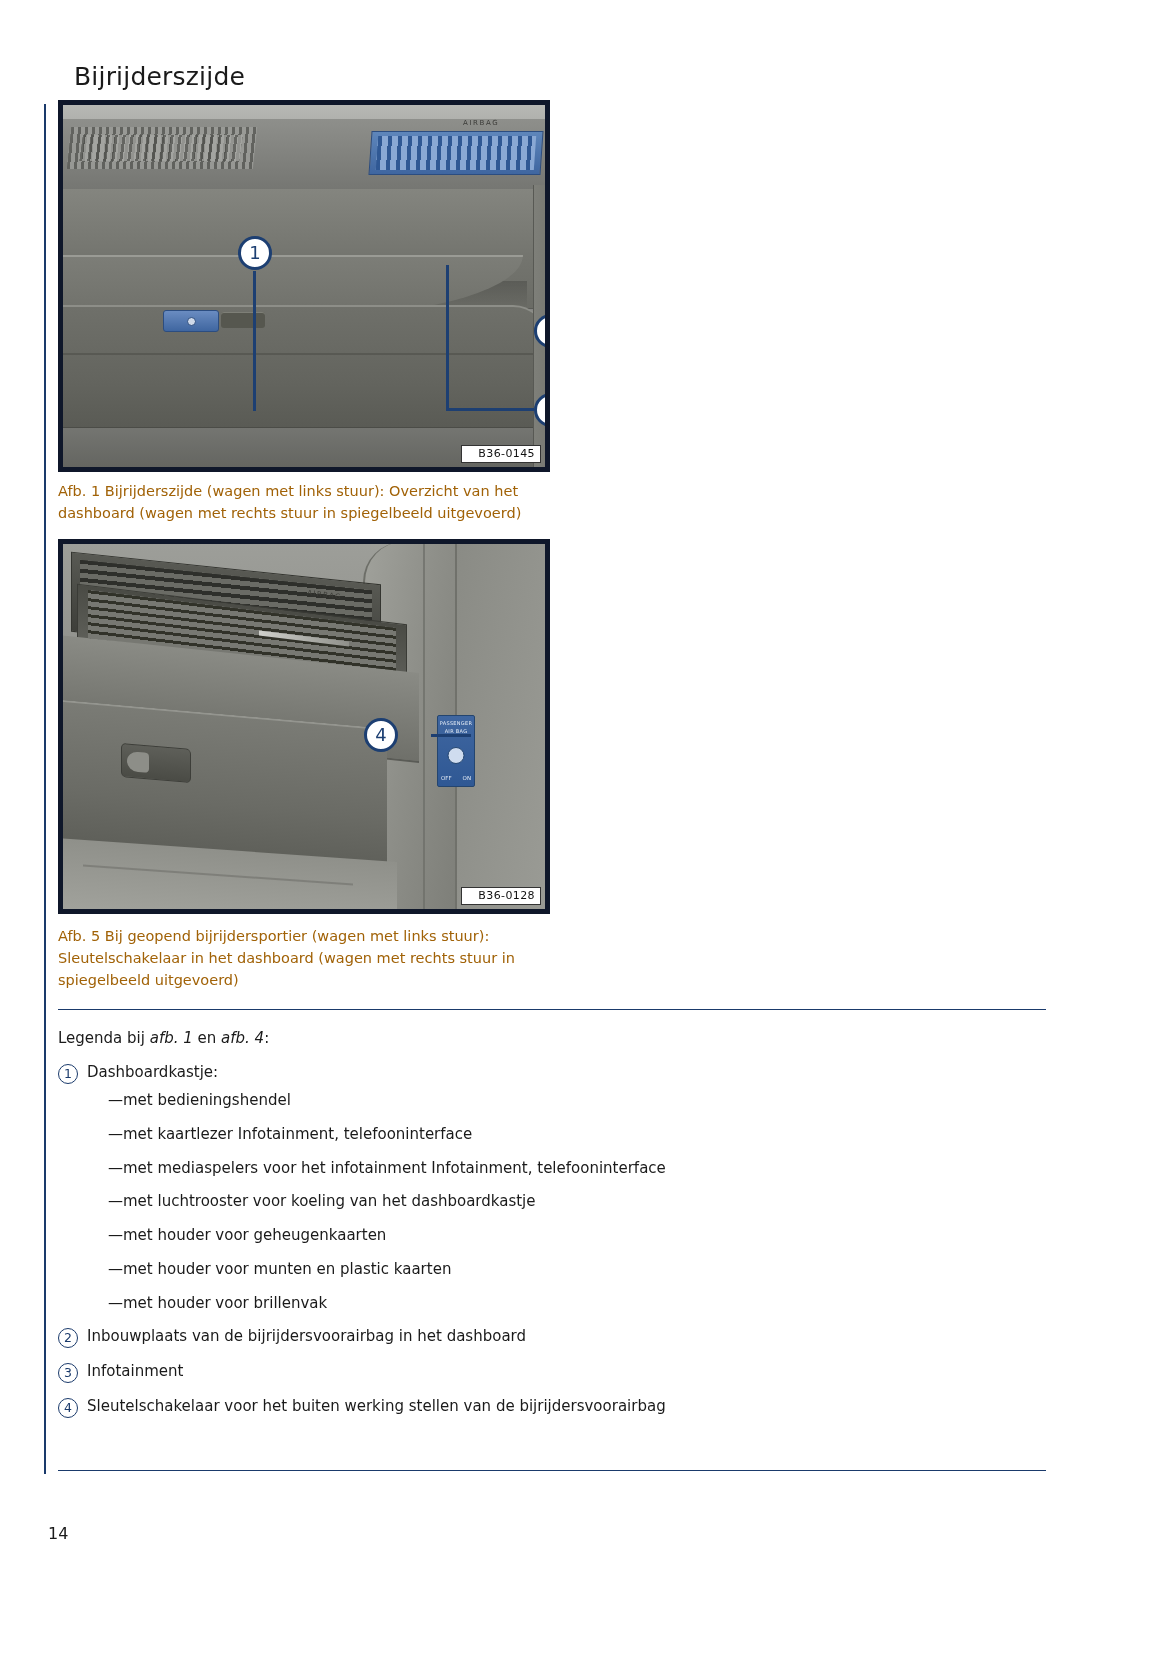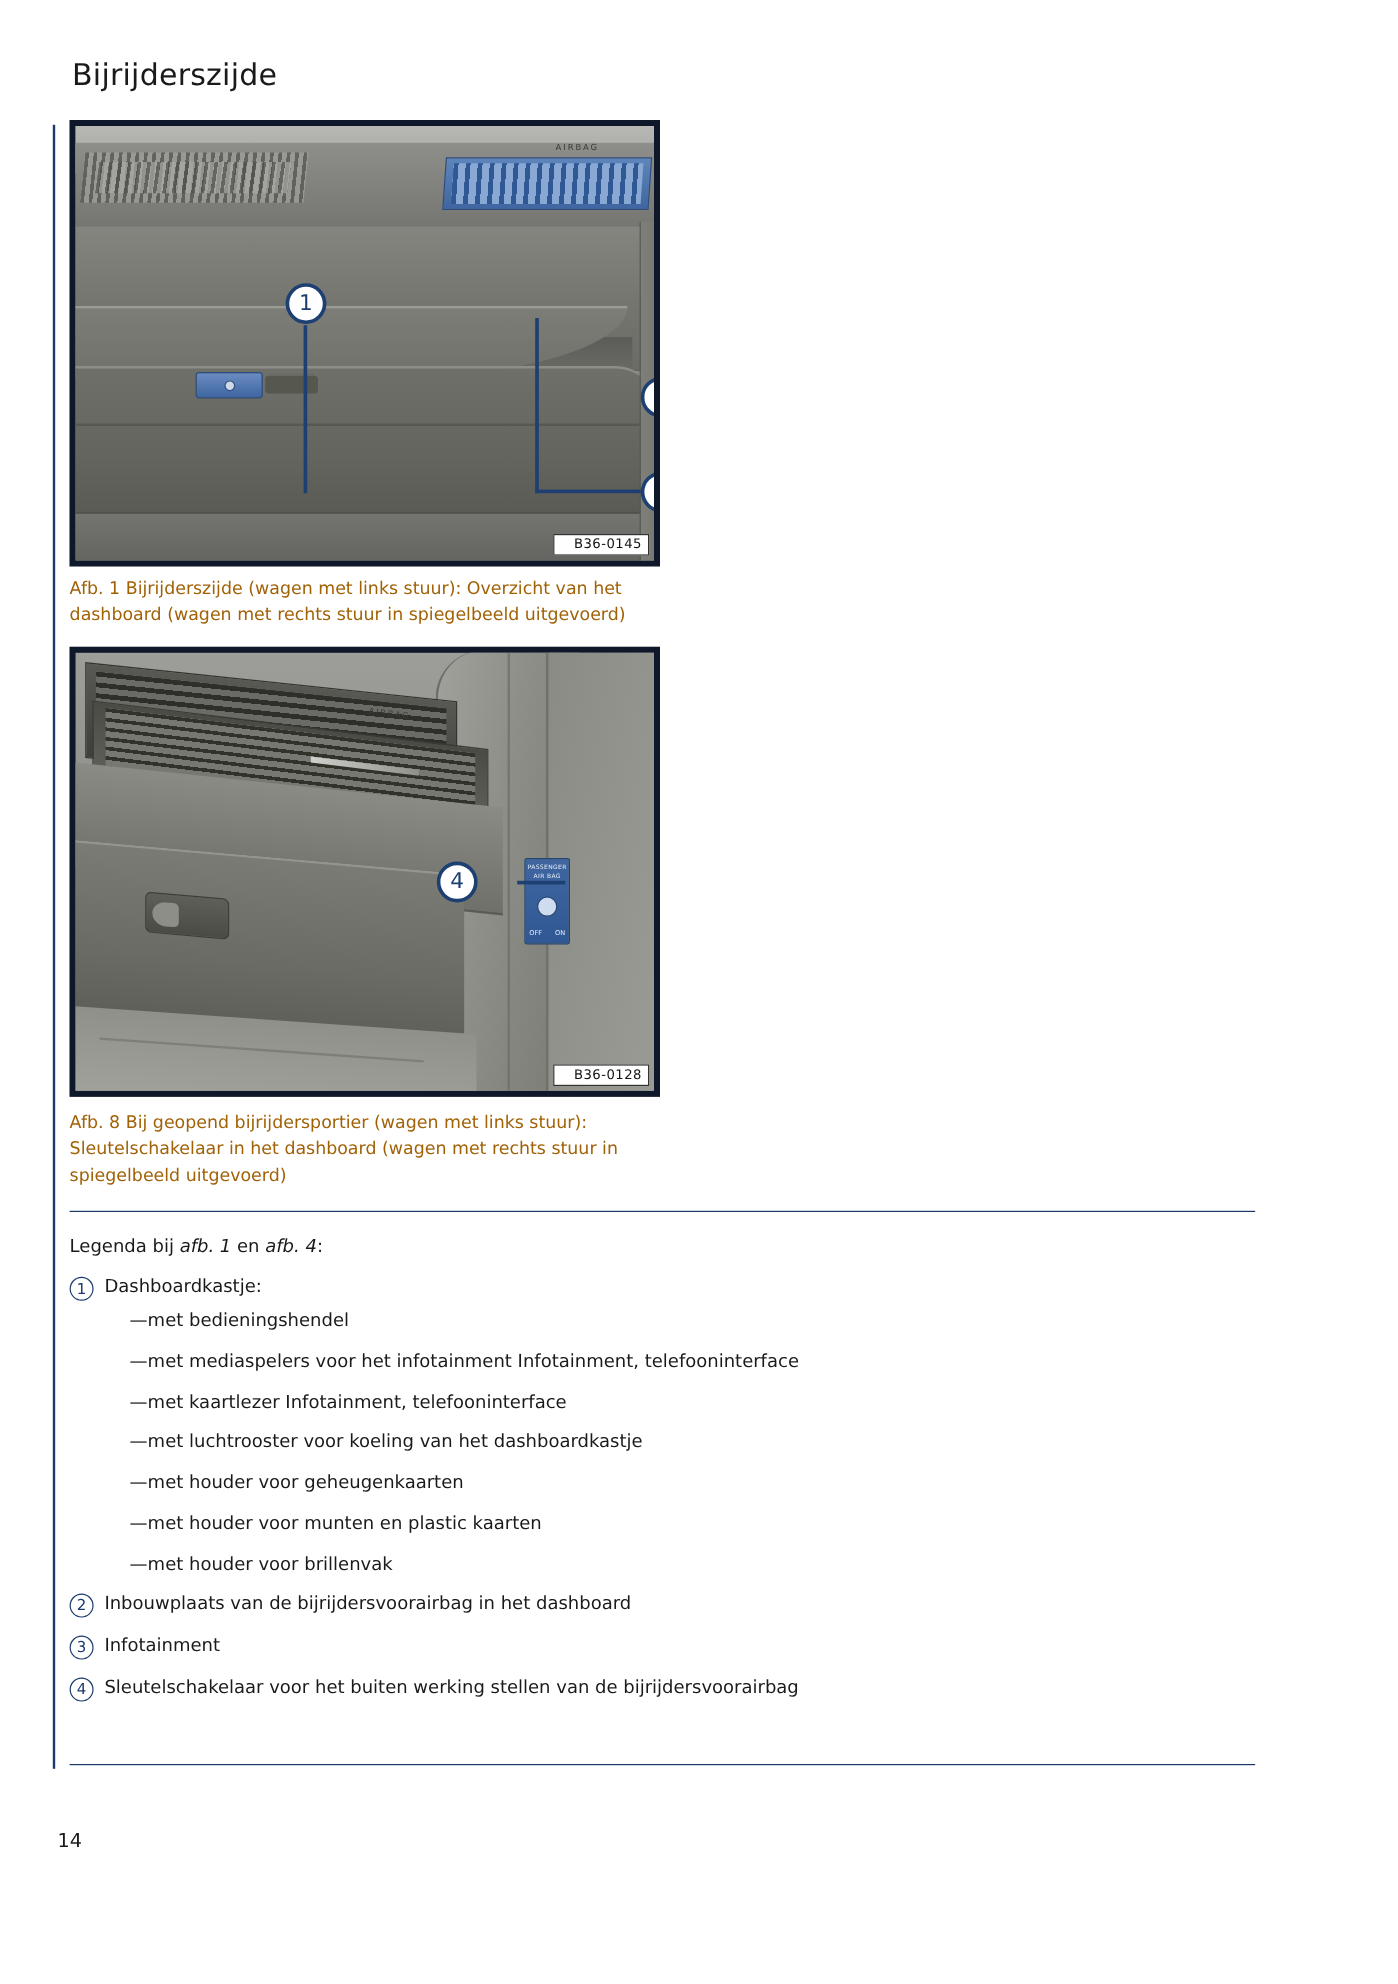--- a/index.html
+++ b/index.html
@@ -23,21 +23,21 @@
     left: 44px;
     top: 104px;
     width: 2px;
     height: 1370px;
     background: #1a3a6b;
   }
   h1.title {
     position: absolute;
     left: 60px;
     top: 48px;
-    margin: 0;
+    margin: 14px;
     font-size: 25px;
     font-weight: 400;
     letter-spacing: 0.2px;
     color: #1a1a1a;
   }
 
   
   .figure {
     position: absolute;
     border: 5px solid #0f172a;
@@ -439,36 +439,36 @@
           <span>ON</span>
         </div>
       </div>
 
       <div class="leader" style="left:368px; top:190px; width:40px; height:3px;"></div>
       <div class="callout" style="left:301px; top:174px;">4</div>
     </div>
     <div class="fig-code">B36-0128</div>
   </div>
 
-  <div class="caption" id="cap2">Afb. 8 Bij geopend bijrijdersportier (wagen met links stuur): Sleutelschakelaar in het dashboard (wagen met rechts stuur in spiegelbeeld uitgevoerd)</div>
+  <div class="caption" id="cap2">Afb. 5 Bij geopend bijrijdersportier (wagen met links stuur): Sleutelschakelaar in het dashboard (wagen met rechts stuur in spiegelbeeld uitgevoerd)</div>
 
   <div class="hr" id="hr1"></div>
 
   <div class="legend-title"><span>Legenda bij </span><i>afb. 1</i><span> en </span><i>afb. 4</i><span>:</span></div>
 
   <div class="legend-list">
 
     <div class="legend-item">
       <div class="num-circle">1</div>
       <div class="legend-text">Dashboardkastje:</div>
     </div>
     <div class="sub-list">
       <div class="sub-item"><span class="dash">—</span><span>met bedieningshendel</span></div>
+      <div class="sub-item"><span class="dash">—</span><span>met kaartlezer Infotainment, telefooninterface</span></div>
       <div class="sub-item"><span class="dash">—</span><span>met mediaspelers voor het infotainment Infotainment, telefooninterface</span></div>
-      <div class="sub-item"><span class="dash">—</span><span>met kaartlezer Infotainment, telefooninterface</span></div>
       <div class="sub-item"><span class="dash">—</span><span>met luchtrooster voor koeling van het dashboardkastje</span></div>
       <div class="sub-item"><span class="dash">—</span><span>met houder voor geheugenkaarten</span></div>
       <div class="sub-item"><span class="dash">—</span><span>met houder voor munten en plastic kaarten</span></div>
       <div class="sub-item"><span class="dash">—</span><span>met houder voor brillenvak</span></div>
     </div>
 
     <div class="legend-item spaced">
       <div class="num-circle">2</div>
       <div class="legend-text">Inbouwplaats van de bijrijdersvoorairbag in het dashboard</div>
     </div>

